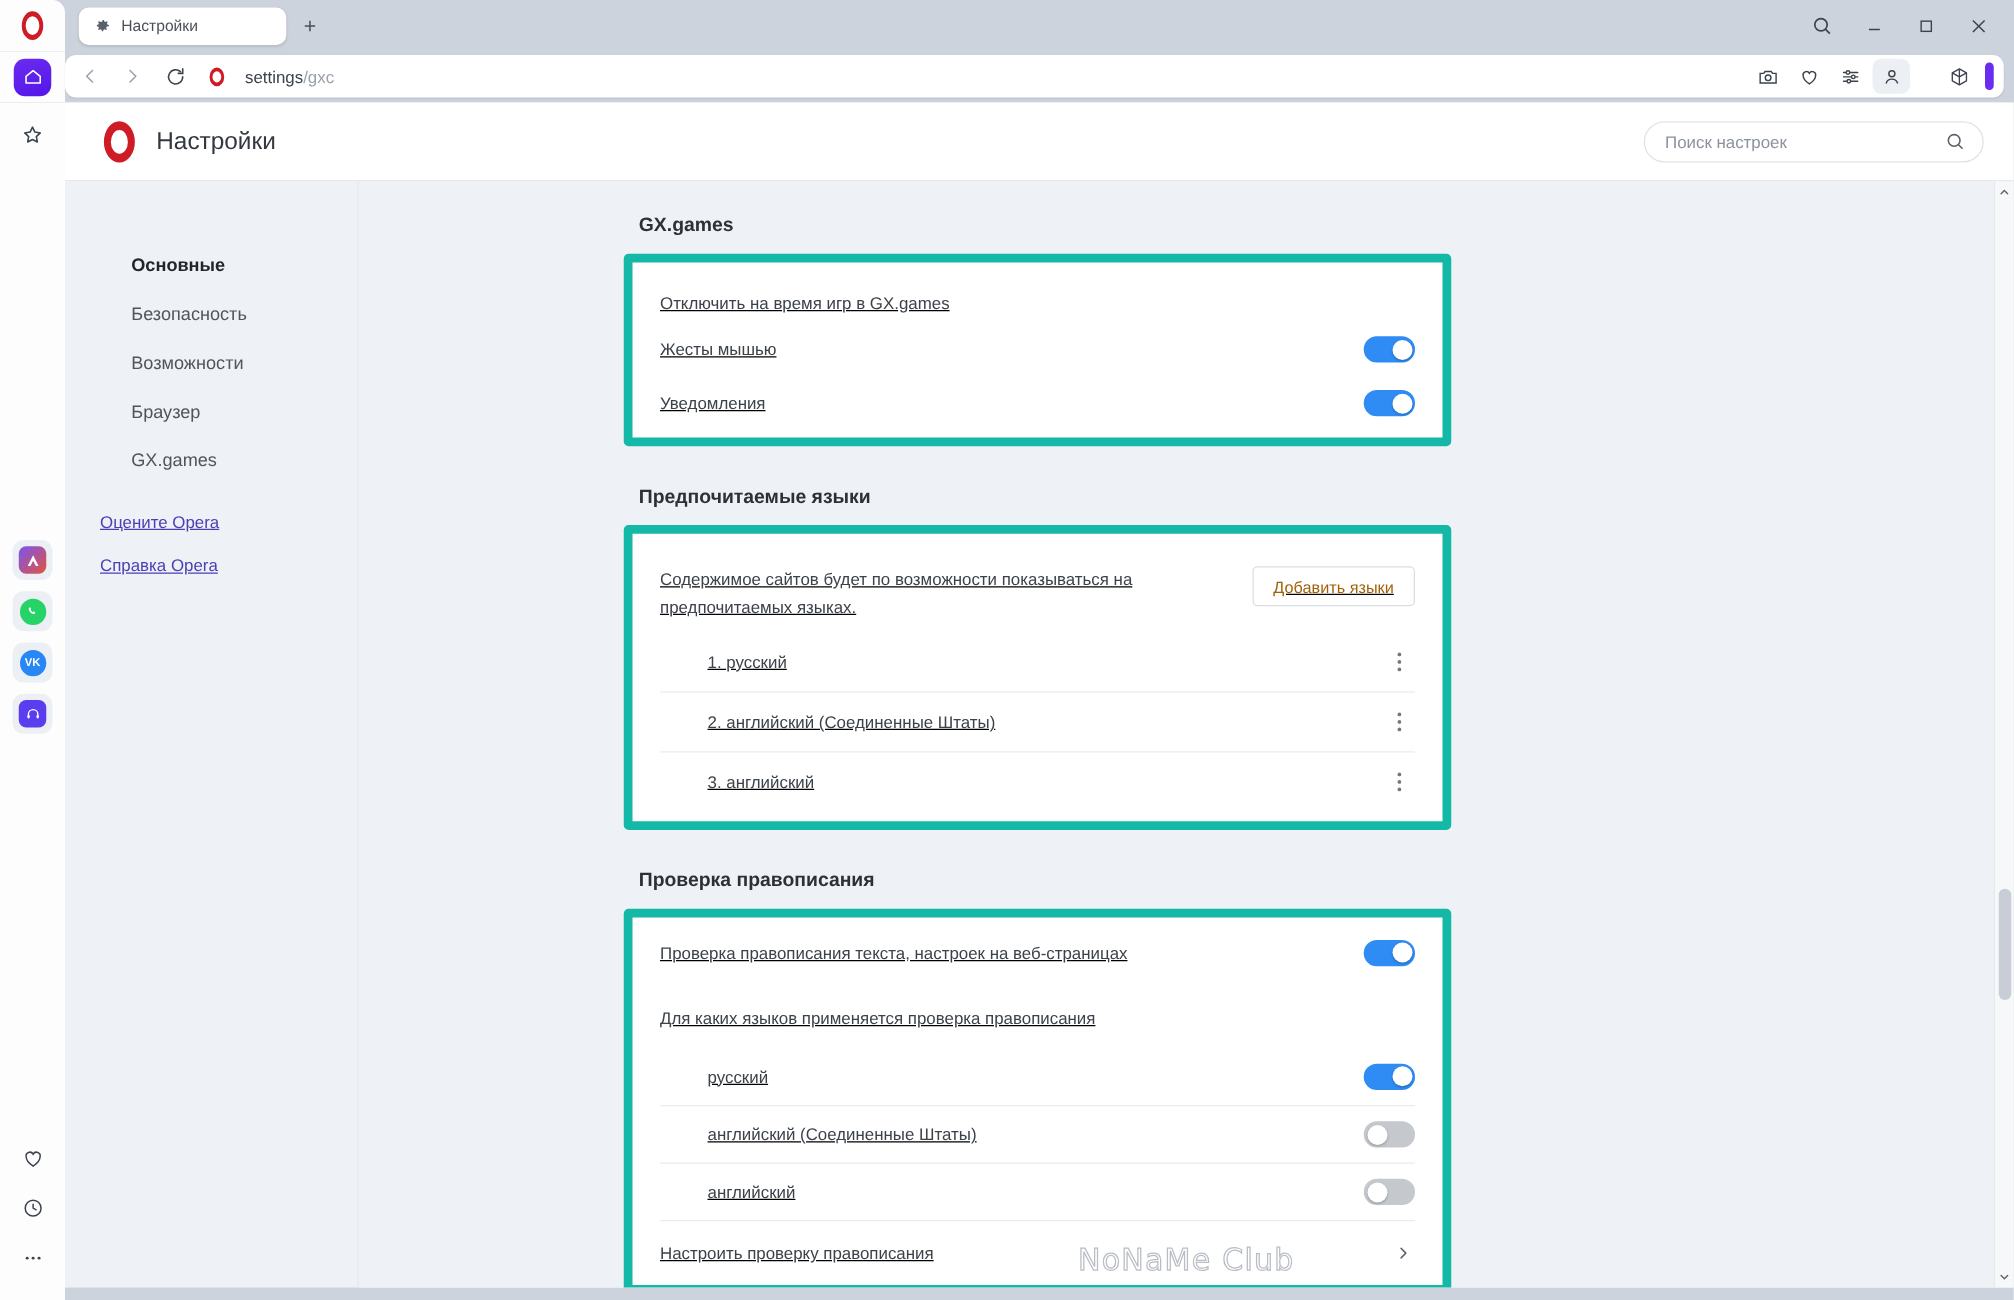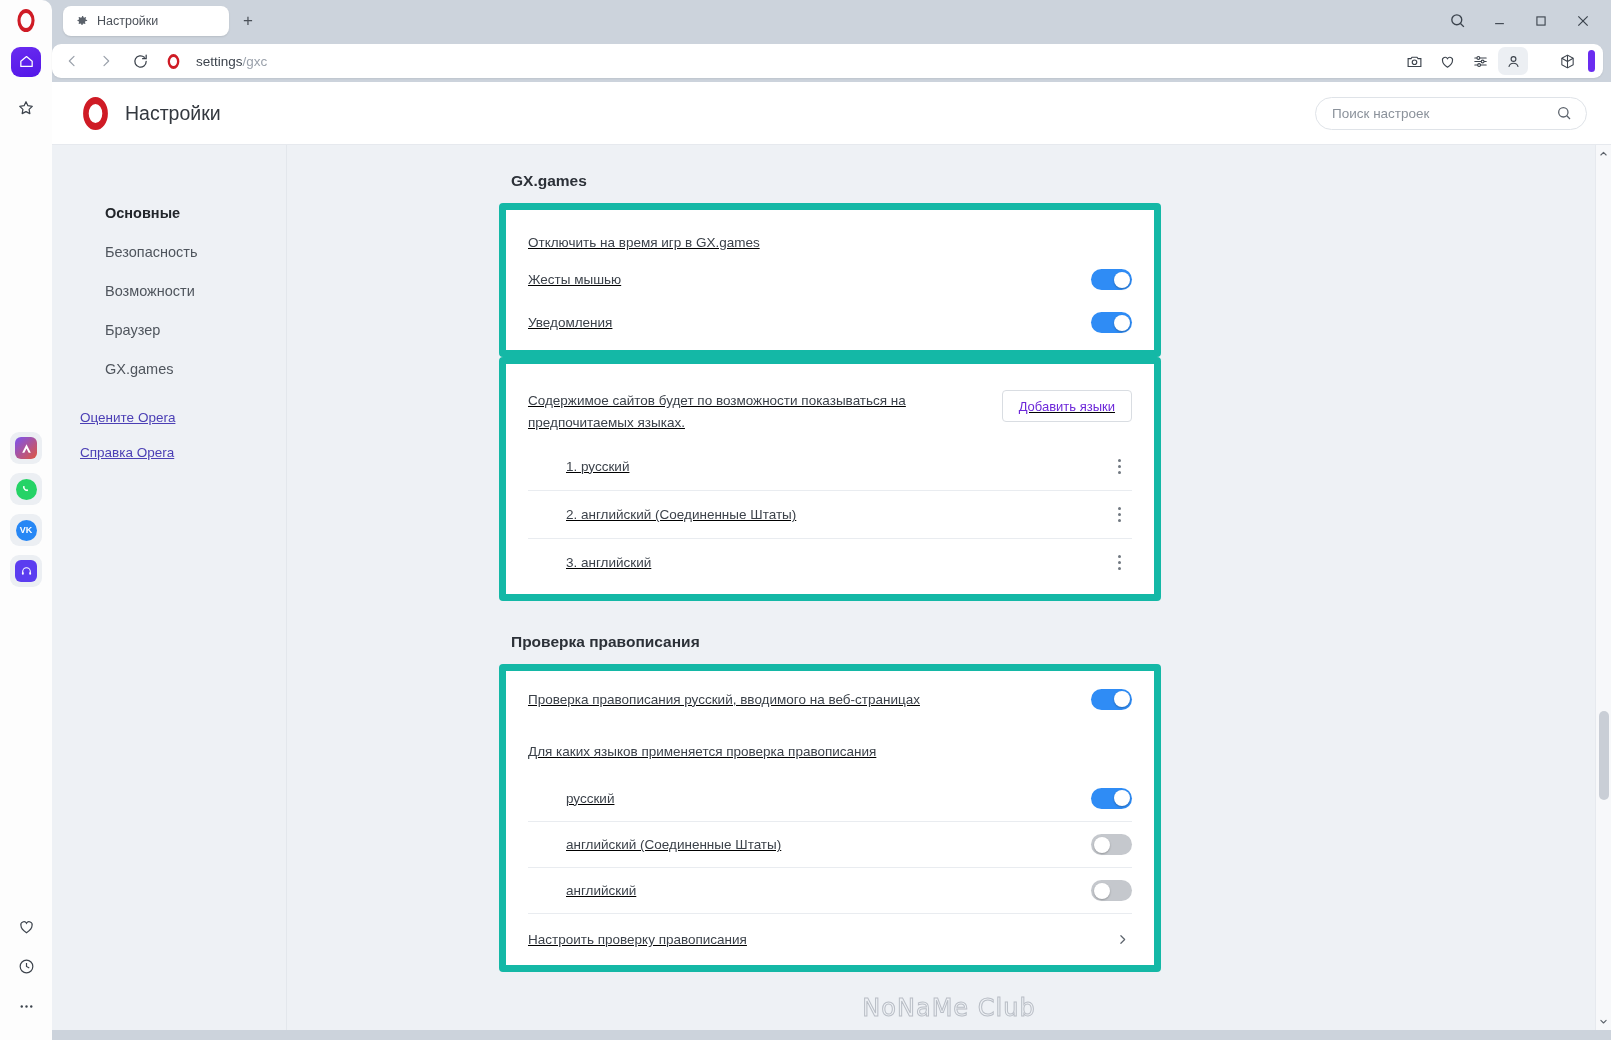--- a/index.html
+++ b/index.html
@@ -362,21 +362,21 @@
     max-width: 480px;
   }
   .btn-outline {
     margin-left: auto;
     border: 1px solid #d9dde2;
     background: #fff;
     border-radius: 4px;
     height: 32px;
     padding: 0 16px;
     font-size: 13px;
-    color: #6d28d9;
+    color: #a16207;
     font-family: inherit;
     white-space: nowrap;
   }
   .lang-row {
     display: flex; align-items: center;
     height: 48px;
     padding-left: 38px;
   }
   .lang-name { font-size: 13.5px; color: #3c424a; flex: 1; }
   .kebab {
@@ -670,20 +670,21 @@
                     </div>
                 </div>
                 <div class="row tight" style="padding-bottom:8px;">
                   <div class="row-label">Уведомления</div>
                   <div class="toggle on">
                       <span class="knob"></span>
                     </div>
                 </div>
               </div>
 
+              <h2 class="section-title spaced">Предпочитаемые языки</h2>
               <div class="card">
                 <div class="lang-intro">
                   <p>Содержимое сайтов будет по возможности показываться на предпочитаемых языках.</p>
                   <button class="btn-outline">Добавить языки</button>
                 </div>
                 <div class="lang-row">
                   <div class="lang-name">1. русский</div>
                   <div class="kebab">
                       <i></i>
                       <i></i>
@@ -704,21 +705,21 @@
                       <i></i>
                       <i></i>
                       <i></i>
                     </div>
                 </div>
               </div>
 
               <h2 class="section-title spaced">Проверка правописания</h2>
               <div class="card">
                 <div class="row" style="min-height:56px;">
-                  <div class="row-label">Проверка правописания русский, вводимого на веб-страницах</div>
+                  <div class="row-label">Проверка правописания текста, настроек на веб-страницах</div>
                   <div class="toggle on">
                       <span class="knob"></span>
                     </div>
                 </div>
                 <div class="row" style="min-height:48px;">
                   <div class="row-label">Для каких языков применяется проверка правописания</div>
                 </div>
                 <div class="row indent">
                   <div class="row-label">русский</div>
                   <div class="toggle on">

